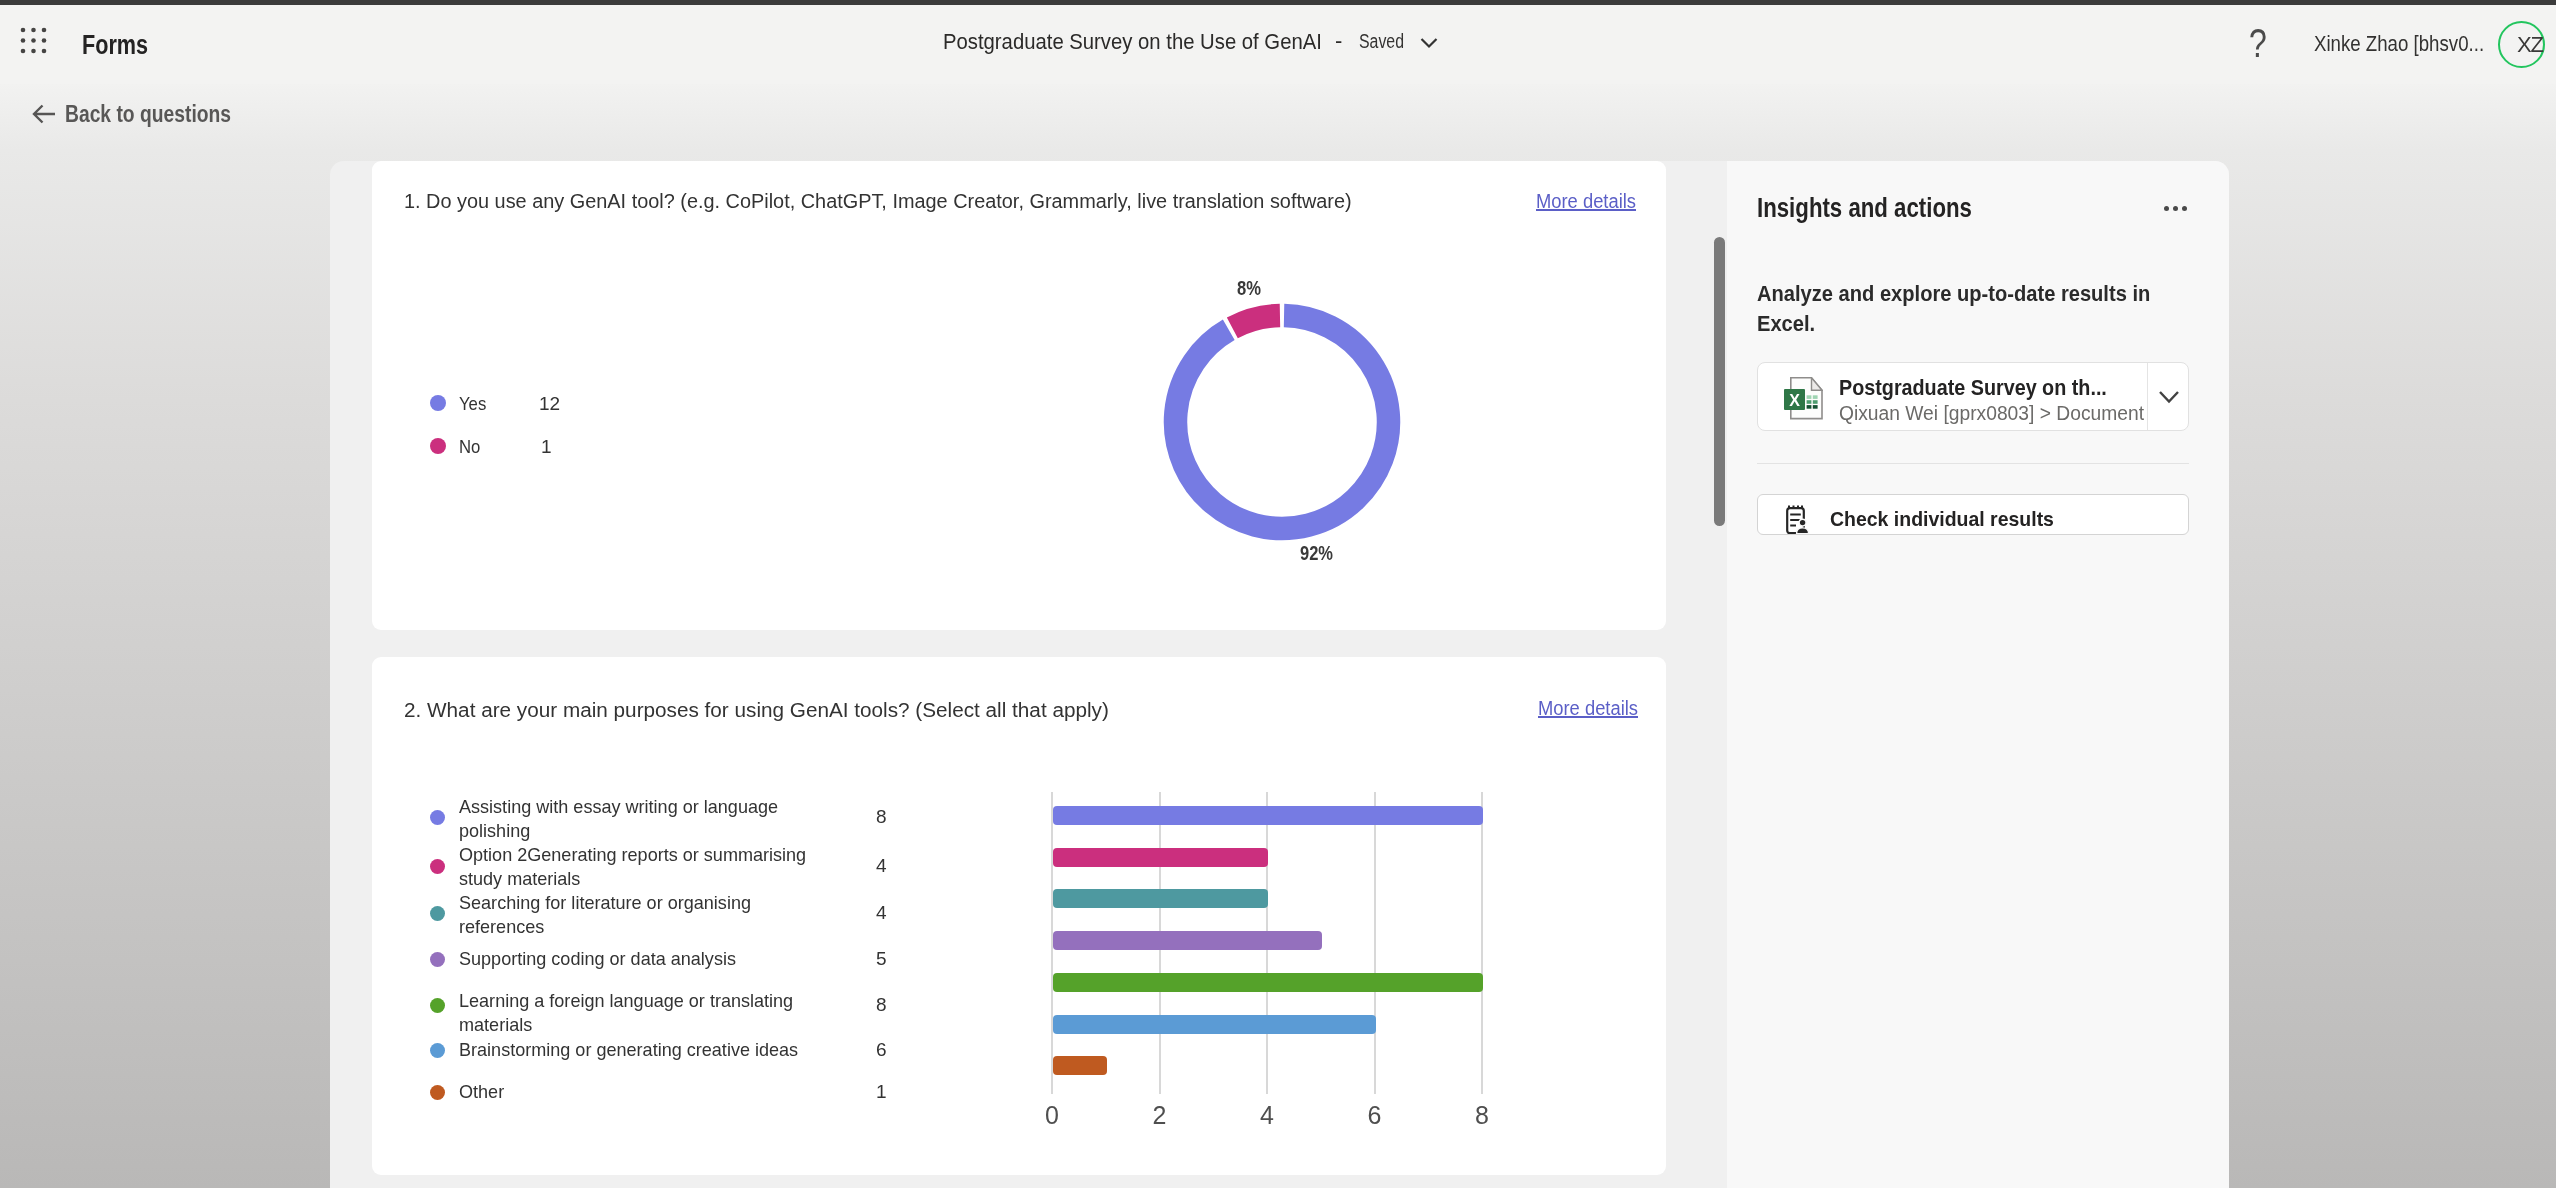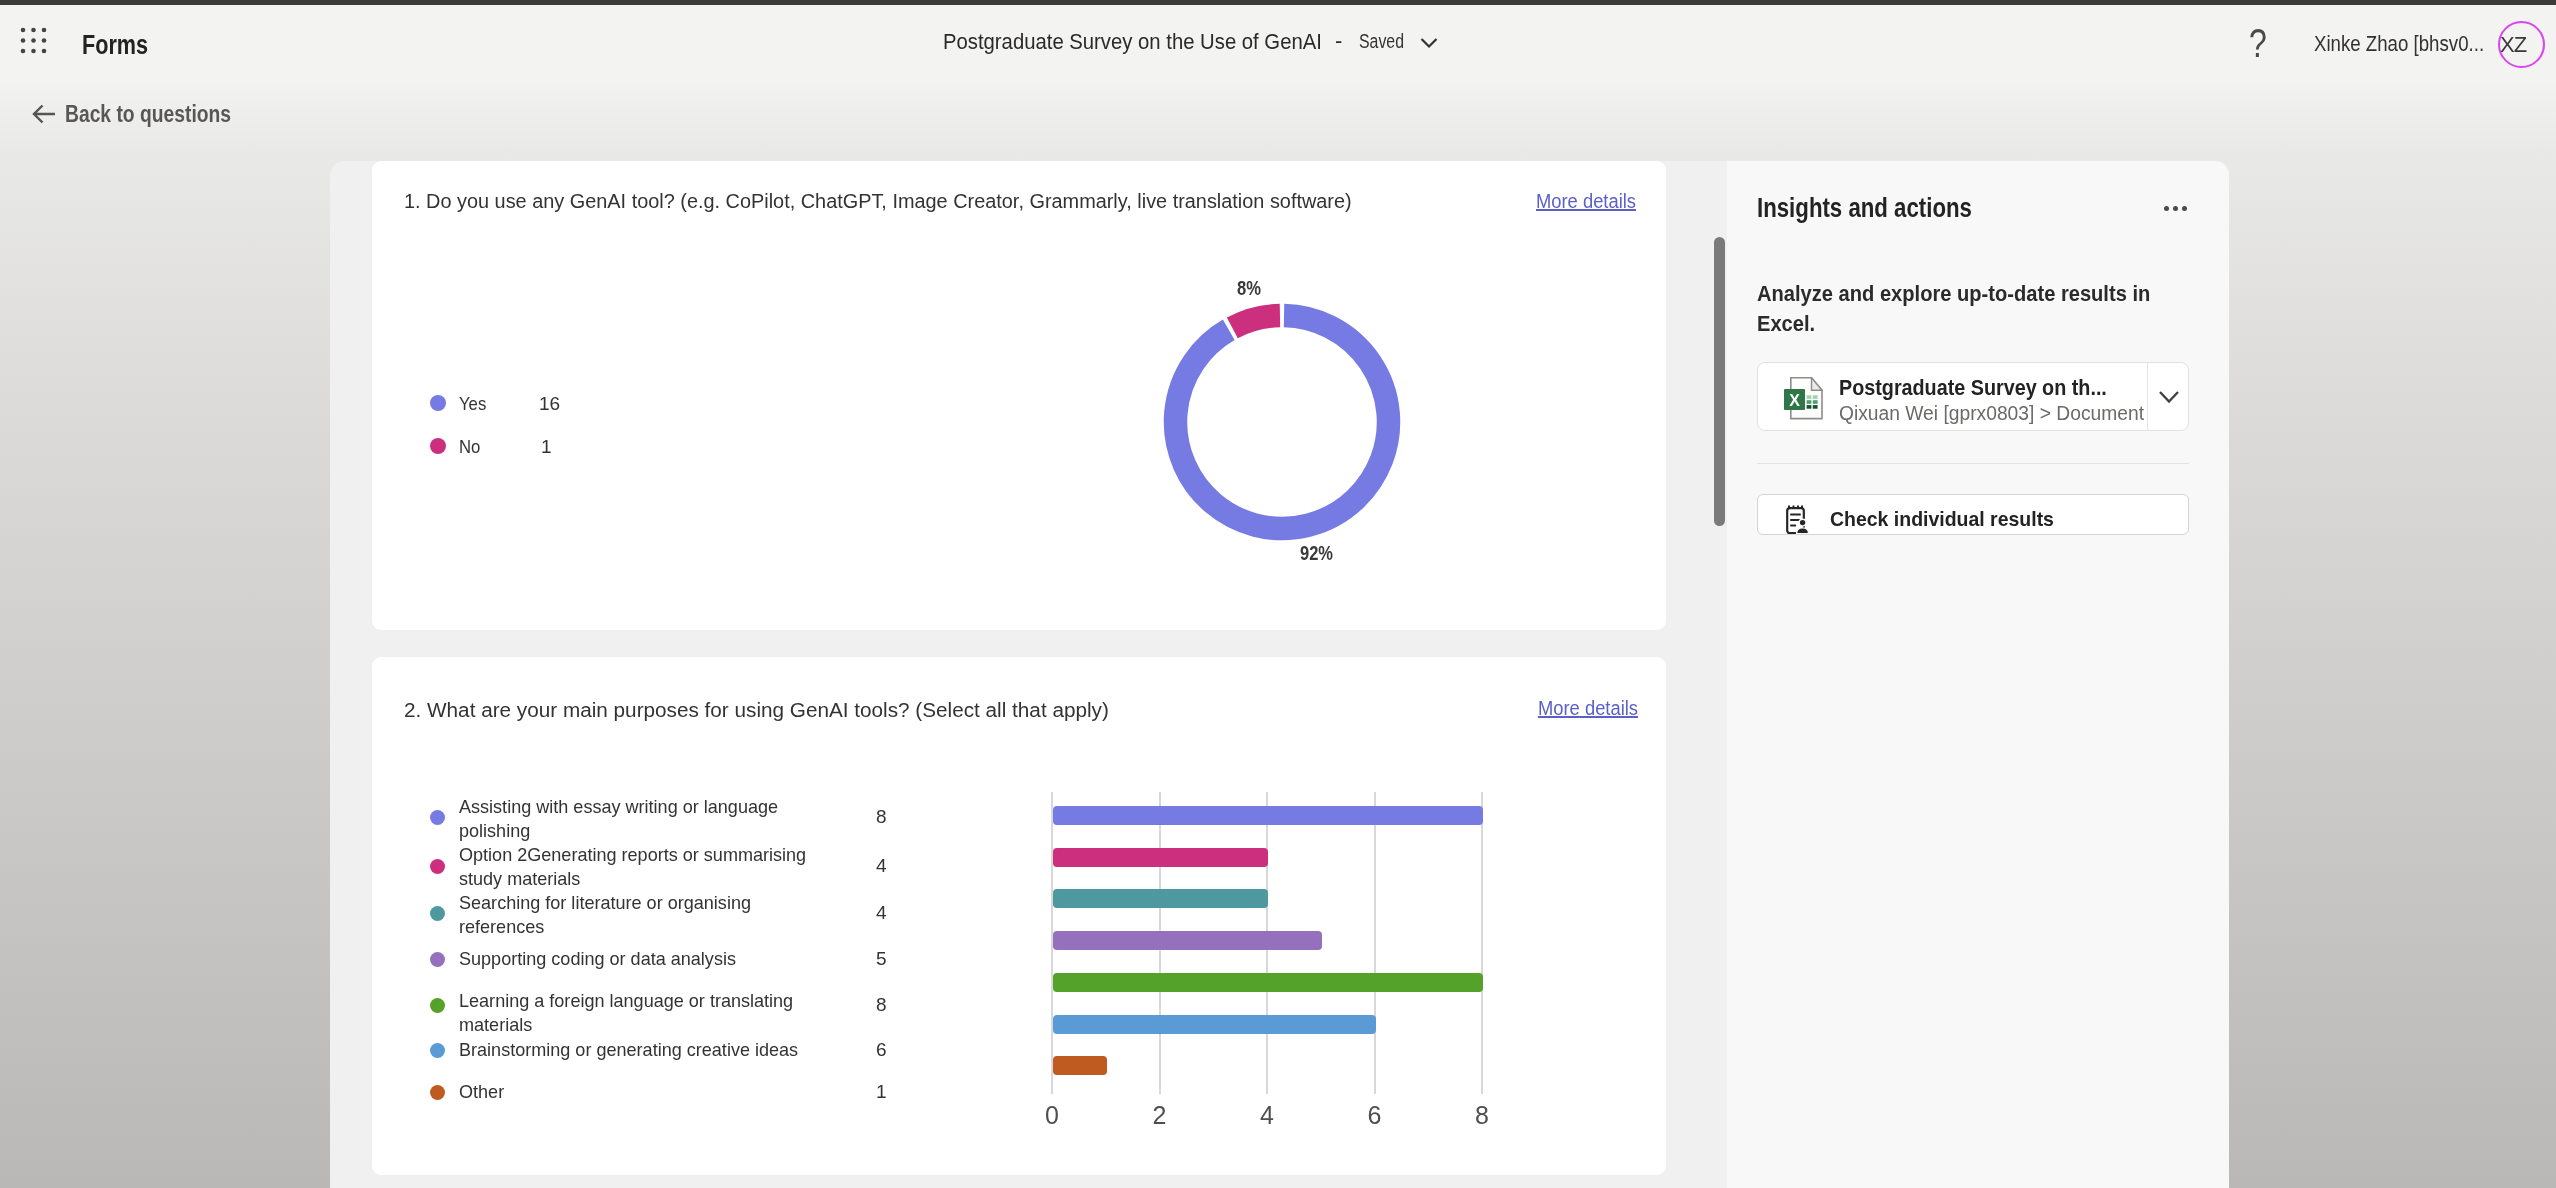--- a/index.html
+++ b/index.html
@@ -12,22 +12,22 @@
   
   #topstrip { left:0; top:0; width:2556px; height:5px; background:#3b3b3b; }
   
   #header { left:0; top:5px; width:2556px; height:79px; background:#f3f3f2; }
   #forms-label { left:82px; top:29px; font-size:28px; font-weight:700; color:#242323; transform:scaleX(0.772); transform-origin:left; }
   #hdr-title { left:943px; top:29px; font-size:22px; color:#2b2a29; transform:scaleX(0.922); transform-origin:left; }
   #hdr-dash { left:1335px; top:28px; font-size:22px; color:#2b2a29; }
   #hdr-saved { left:1359px; top:30px; font-size:20px; color:#343332; transform:scaleX(0.794); transform-origin:left; }
   #help-q { left:2249px; top:21px; font-size:40px; font-weight:400; color:#4a4a4a; transform:scaleX(0.8); transform-origin:left; }
   #user-name { left:2314px; top:31px; font-size:22px; color:#333231; transform:scaleX(0.848); transform-origin:left; }
-  #avatar { left:2498px; top:21px; width:47px; height:47px; border:2px solid #d946ef; border-radius:50%;
-            text-align:left; line-height:44px; font-size:22px; letter-spacing:-1px; color:#3a3938; background:transparent; }
+  #avatar { left:2498px; top:21px; width:47px; height:47px; border:2px solid #22c55e; border-radius:50%;
+            text-align:right; line-height:44px; font-size:22px; letter-spacing:-1px; color:#3a3938; background:transparent; }
 
   
   #back { left:65px; top:101px; font-size:23px; font-weight:700; color:#585756; transform:scaleX(0.838); transform-origin:left; }
 
   
   #wrap { left:330px; top:161px; width:1899px; height:1027px; background:#f0f0f0; border-radius:14px 14px 0 0; }
   #panel { left:1727px; top:161px; width:502px; height:1027px; background:#f8f8f8; border-radius:0 14px 0 0; }
 
   .card { background:#fff; border-radius:9px; }
   #card1 { left:372px; top:161px; width:1294px; height:469px; }
@@ -119,21 +119,21 @@
   <div class="abs" id="wrap"></div>
   <div class="abs" id="panel"></div>
   <div class="abs card" id="card1"></div>
   <div class="abs card" id="card2"></div>
   <div class="abs" id="scrollbar"></div>
 
   <div class="abs qtitle" id="q1title">1. Do you use any GenAI tool? (e.g. CoPilot, ChatGPT, Image Creator, Grammarly, live translation software)</div>
   <div class="abs more" id="q1more">More details</div>
   <div class="abs dot" id="l1dot"></div>
   <div class="abs" id="l1txt">Yes</div>
-  <div class="abs" id="l1num">16</div>
+  <div class="abs" id="l1num">12</div>
   <div class="abs dot" id="l2dot"></div>
   <div class="abs" id="l2txt">No</div>
   <div class="abs" id="l2num">1</div>
 
   <svg class="abs" style="left:1152px; top:292px;" width="260" height="260" viewBox="0 0 260 260">
     <path d="M 132.04 23.52 A 106.5 106.5 0 1 1 76.75 37.77" fill="none" stroke="#767be3" stroke-width="23.5"></path>
     <path d="M 80.33 35.79 A 106.5 106.5 0 0 1 127.96 23.52" fill="none" stroke="#cb2f7e" stroke-width="23.5"></path>
   </svg>
   <div class="abs pct" id="pct8">8%</div>
   <div class="abs pct" id="pct92">92%</div>

